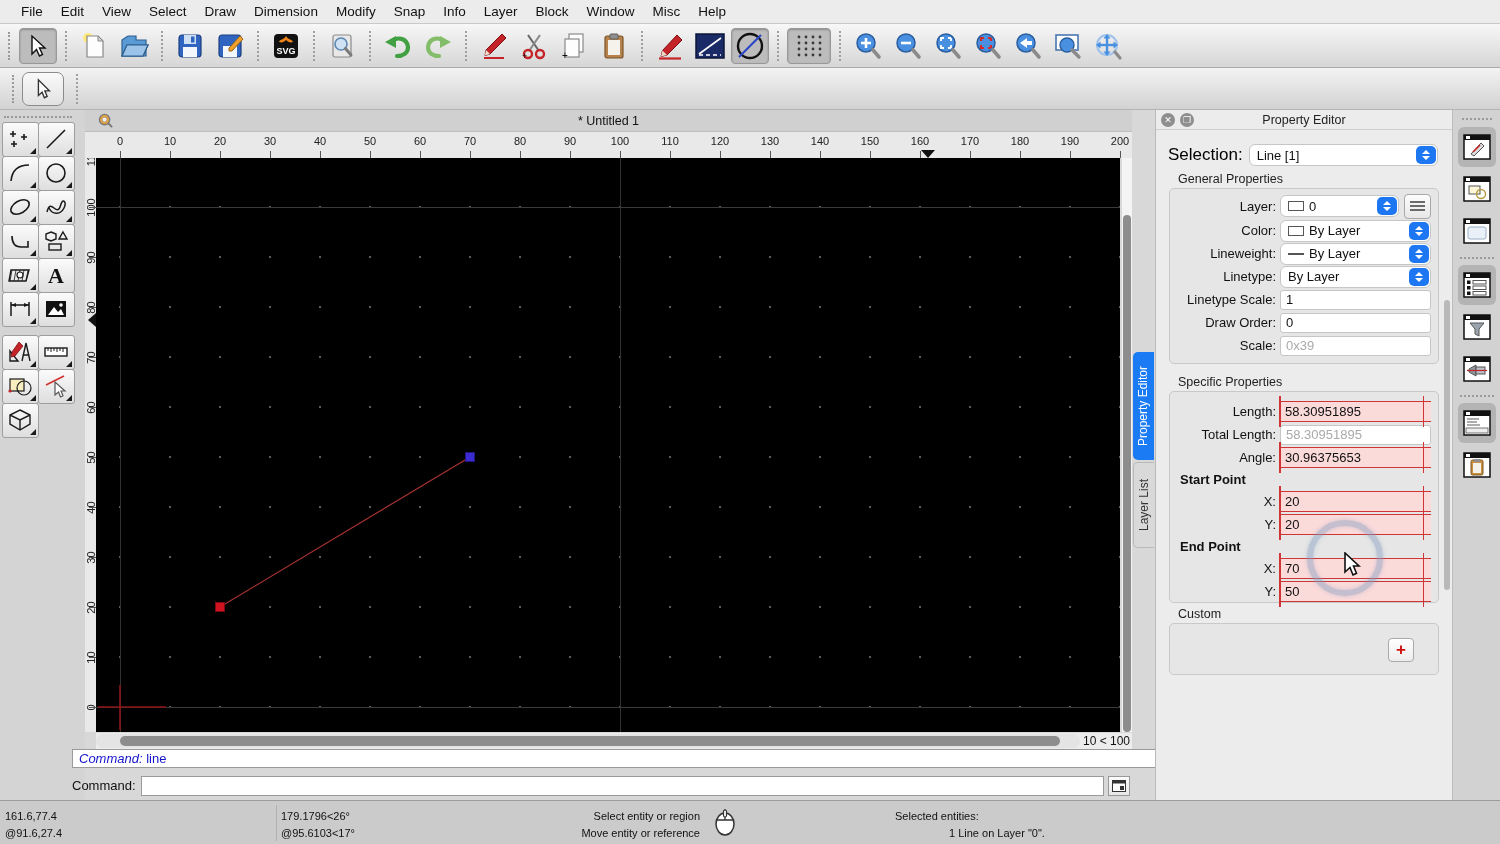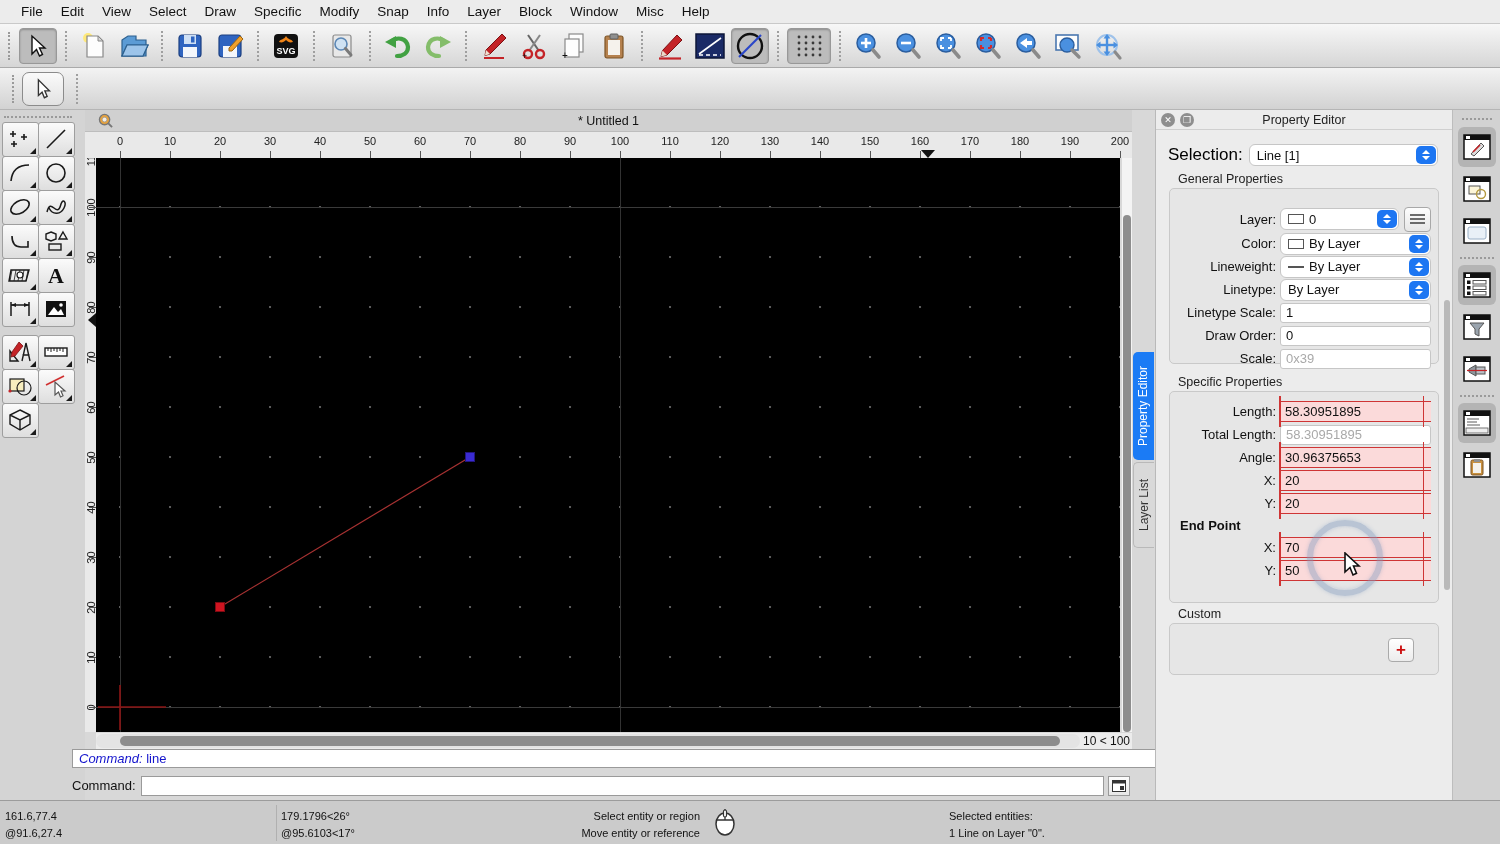--- a/index.html
+++ b/index.html
@@ -146,21 +146,21 @@
 <body>
 
 <div id="app">
 
   <div class="menubar">
       <div class="mitem">File</div>
       <div class="mitem">Edit</div>
       <div class="mitem">View</div>
       <div class="mitem">Select</div>
       <div class="mitem">Draw</div>
-      <div class="mitem">Specific</div>
+      <div class="mitem">Dimension</div>
       <div class="mitem">Modify</div>
       <div class="mitem">Snap</div>
       <div class="mitem">Info</div>
       <div class="mitem">Layer</div>
       <div class="mitem">Block</div>
       <div class="mitem">Window</div>
       <div class="mitem">Misc</div>
       <div class="mitem">Help</div>
     </div>
 
@@ -634,21 +634,21 @@
       <div class="combo">
         <span>Line [1]</span>
         <div class="stepper">
             <i class="up"></i>
             <i class="dn"></i>
           </div>
       </div>
     </div>
 
     <div class="secthdr" style="top:62px">General Properties</div>
-    <div class="groupbox" style="top:78px; height:176px; padding-top:17px">
+    <div class="groupbox" style="top:78px; height:176px; padding-top:4px">
       <div class="prow" style="height:26px">
         <span class="lbl">Layer:</span>
         <div class="combo">
           <span class="swatch"></span>
           <span>0</span>
           <div class="stepper">
               <i class="up"></i>
               <i class="dn"></i>
             </div>
         </div>
@@ -723,20 +723,21 @@
         <div class="field disabled">
             <span>58.30951895</span>
           </div>
       </div>
       <div class="prow">
         <span class="lbl">Angle:</span>
         <div class="mfield">
             <span>30.96375653</span>
           </div>
       </div>
+      <div class="boldlbl">Start Point</div>
       <div class="prow">
         <span class="lbl">X:</span>
         <div class="mfield">
             <span>20</span>
           </div>
       </div>
       <div class="prow">
         <span class="lbl">Y:</span>
         <div class="mfield">
             <span>20</span>
@@ -855,21 +856,21 @@
     <div class="sdiv" style="left:276px"></div>
     <div class="cell" style="left:281px; top:7px">179.1796&lt;26°</div>
     <div class="cell" style="left:281px; top:24px">@95.6103&lt;17°</div>
     <div class="cell" style="left:460px; top:7px; width:240px; text-align:right">Select entity or region</div>
     <div class="cell" style="left:460px; top:24px; width:240px; text-align:right">Move entity or reference</div>
     <svg width="22" height="30" viewBox="0 0 22 30" style="position:absolute; left:714px; top:6px">
       <ellipse cx="11" cy="17" rx="9" ry="11" fill="#fff" stroke="#333" stroke-width="1.5"></ellipse>
       <path d="M2 13 h18 M11 2 v11" stroke="#333" stroke-width="1.3" fill="none"></path>
       <rect x="9.5" y="3" width="3" height="7" rx="1.5" fill="#fff" stroke="#333" stroke-width="1.2"></rect>
     </svg>
-    <div class="cell" style="left:949px; top:7px">Selected entities:</div>
+    <div class="cell" style="left:895px; top:7px">Selected entities:</div>
     <div class="cell" style="left:949px; top:24px">1 Line on Layer "0".</div>
   </div>
 
   <div class="halo"></div>
   <svg class="cursor" width="22" height="26" viewBox="0 0 22 26">
     <polygon points="3,1 3,20 8,15.5 11,23 14.5,21.3 11.5,14 17,14" fill="#fff" stroke="#111" stroke-width="1.6"></polygon>
   </svg>
 
 </div>
 

